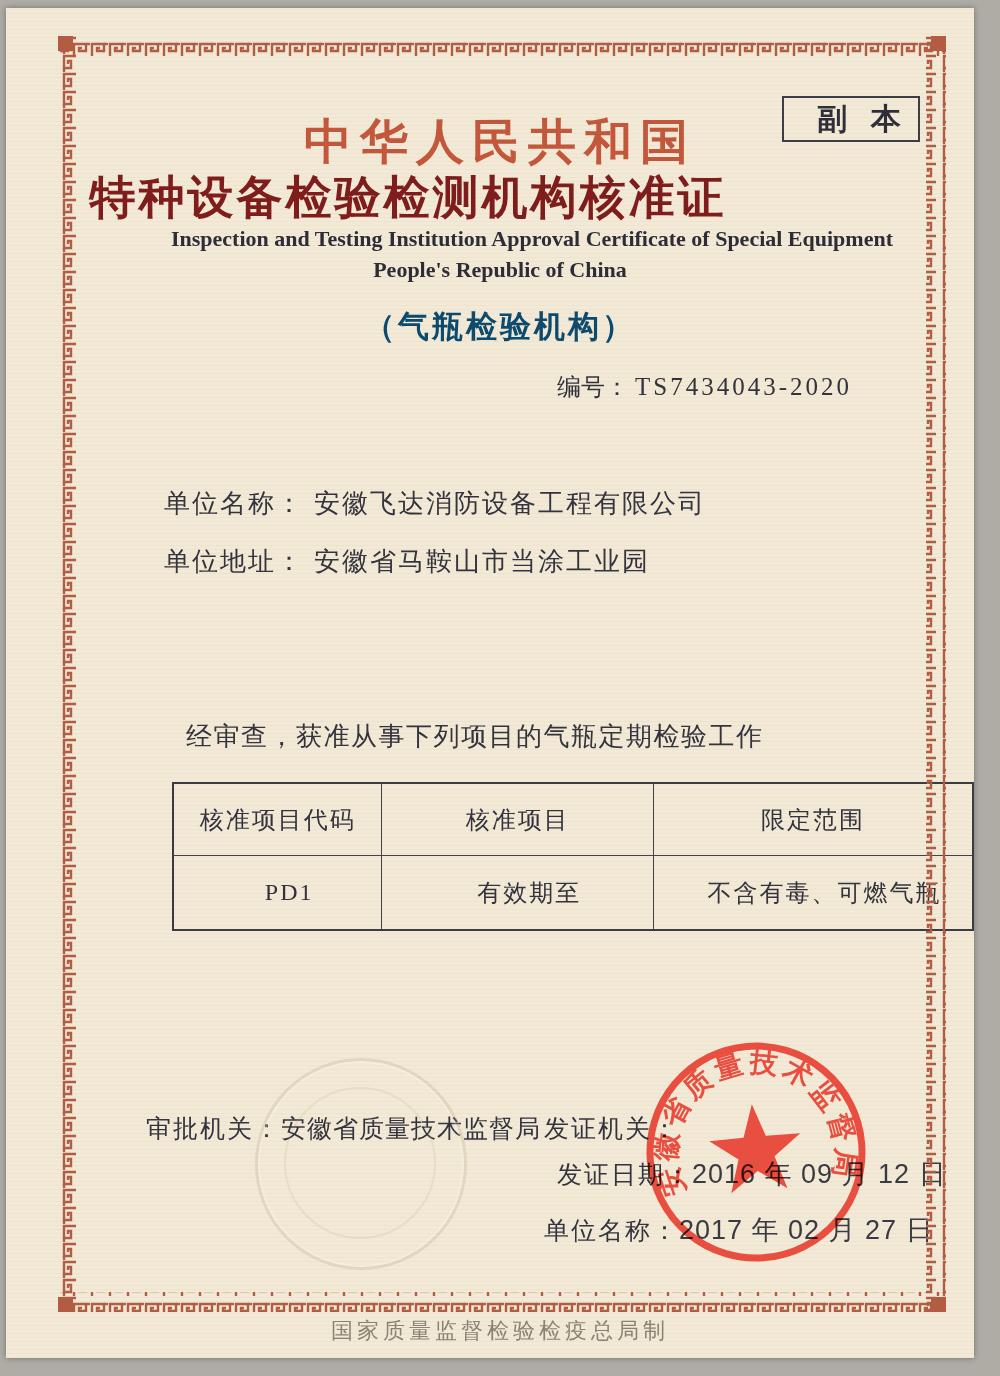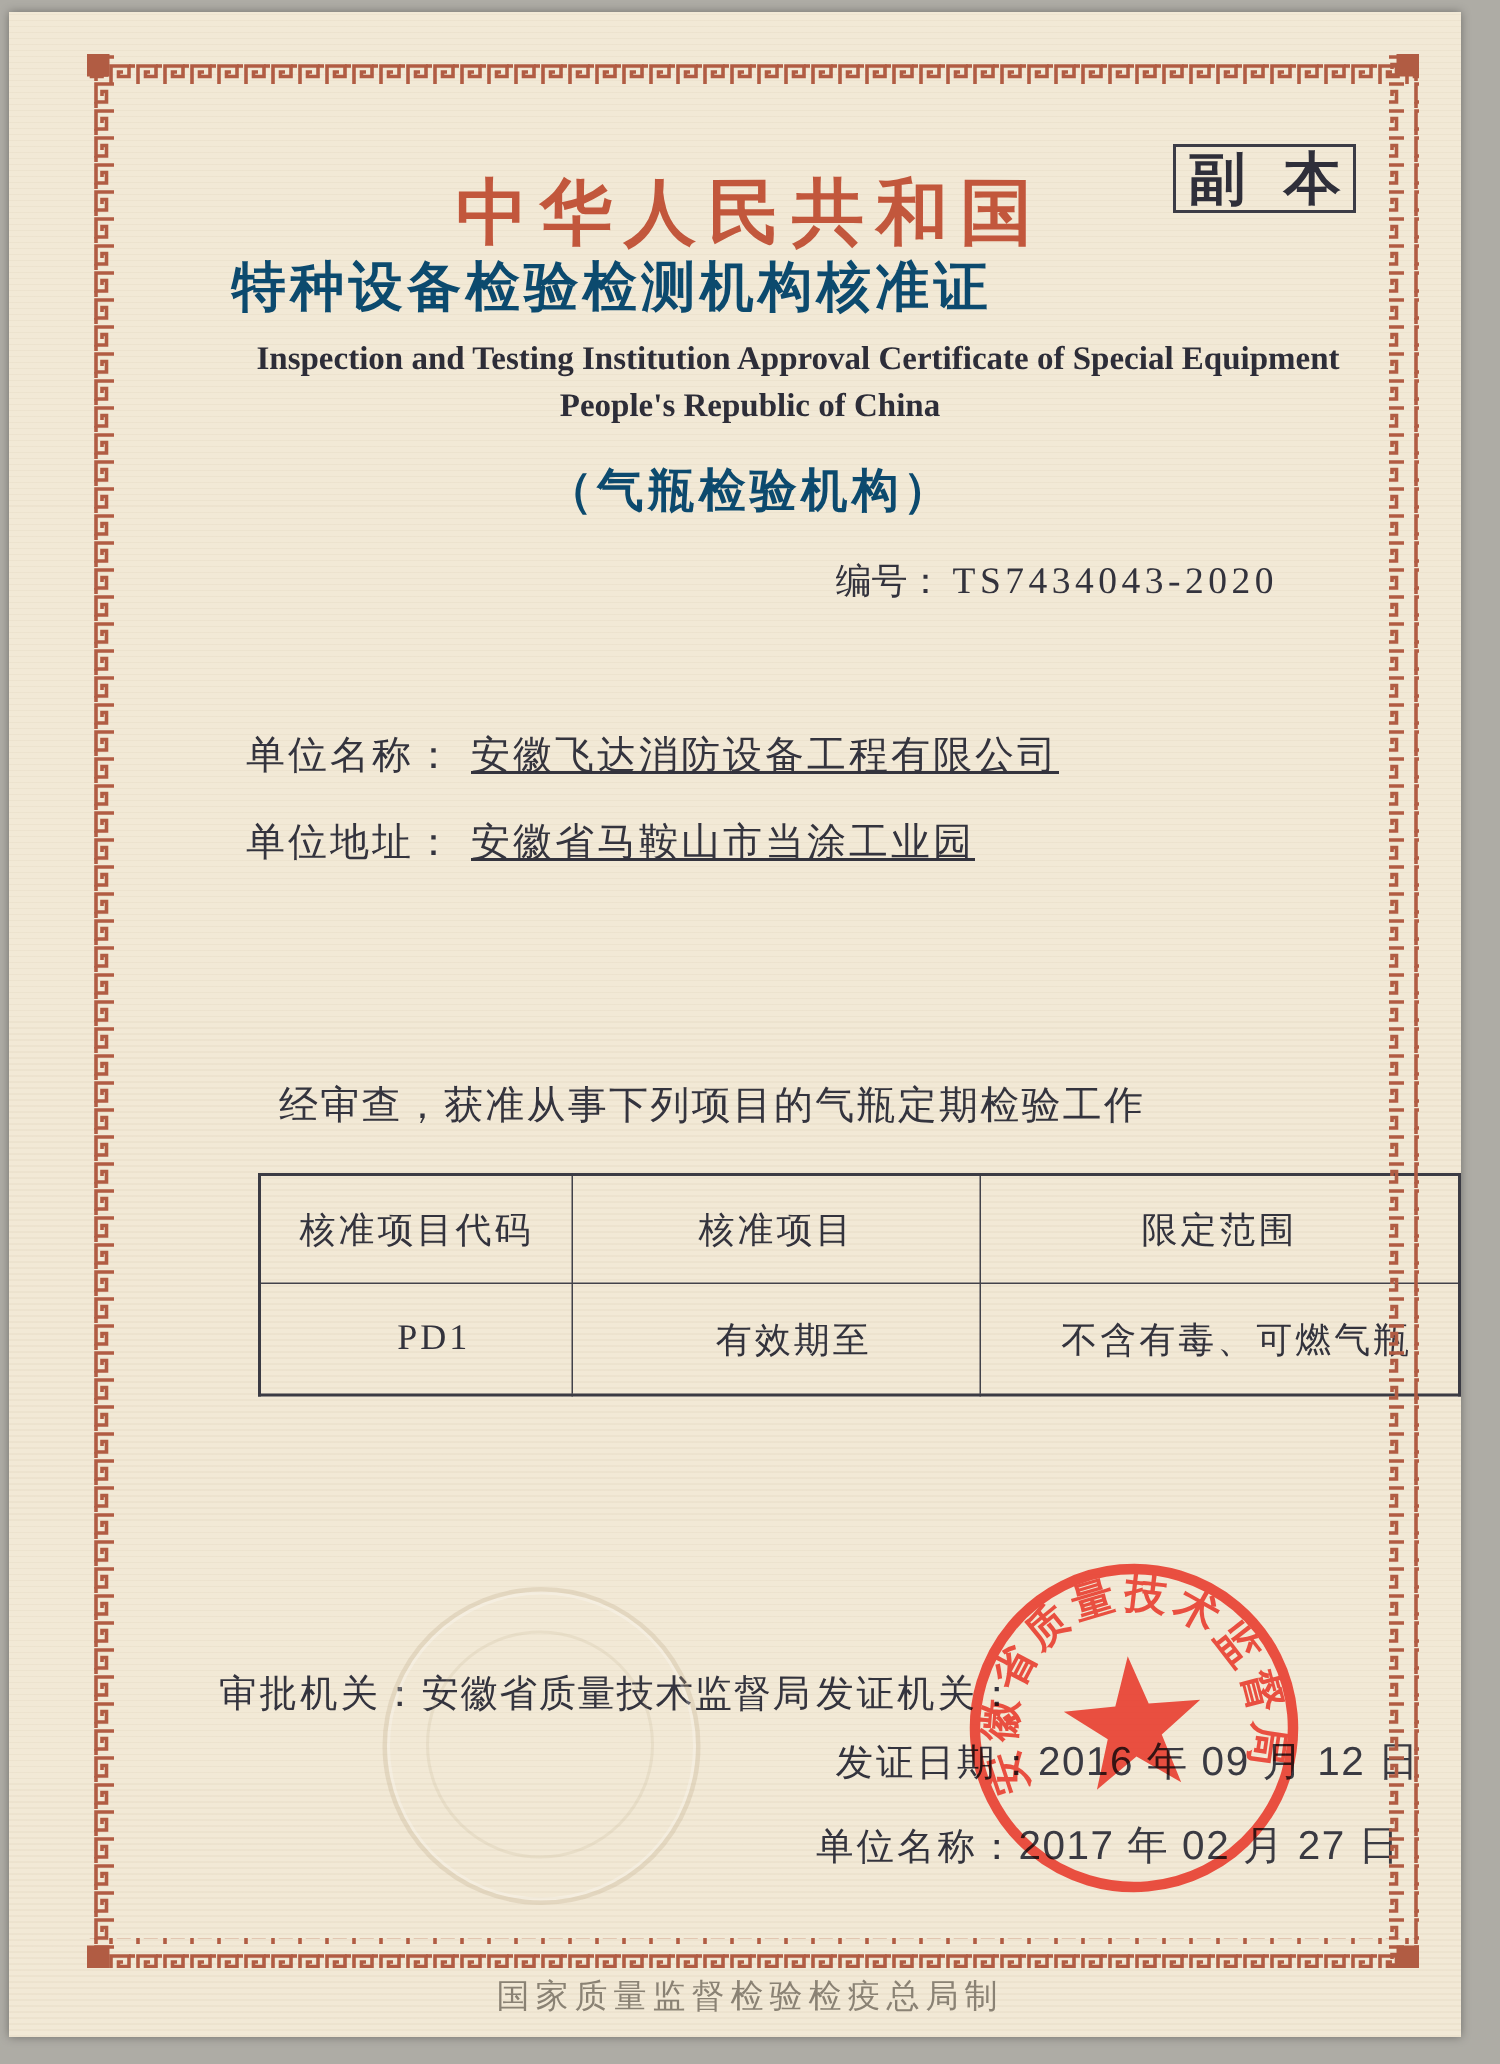--- a/index.html
+++ b/index.html
@@ -18,52 +18,52 @@
     z-index:0;
   }
   .layer{position:absolute;left:0;top:0;width:1000px;height:1376px;z-index:1;}
   .abs{position:absolute;}
   .serif{font-family:"Liberation Serif","DejaVu Serif",serif;}
 
   .copy-badge{
     left:782px;top:96px;width:110px;height:42px;
     border:2.5px solid #3c3c46;
     display:flex;align-items:center;justify-content:center;
-    font-size:38px;font-weight:600;color:#2f2f3a;letter-spacing:8px;
-    padding-left:8px;
+    font-size:30px;font-weight:600;color:#2f2f3a;letter-spacing:8px;
+    padding-left:24px;
   }
   .title-cn1{
     left:0;top:110px;width:1000px;text-align:center;
     font-size:48px;font-weight:bold;color:#c2573c;letter-spacing:8px;
     font-family:"Liberation Sans","DejaVu Sans",sans-serif;
   }
   .title-cn2{
     left:0;top:167px;width:816px;text-align:center;
-    font-size:36px;font-weight:bold;color:#0c4a6e;letter-spacing:3px;
+    font-size:46px;font-weight:bold;color:#7f1d1d;letter-spacing:3px;
     font-family:"Liberation Sans","DejaVu Sans",sans-serif;
   }
   .title-en1{
     left:0;top:226px;width:1000px;text-align:center;
     font-size:22px;font-weight:bold;color:#2d2d38;margin-left:32px;
   }
   .title-en2{
     left:0;top:257px;width:1000px;text-align:center;
     font-size:22px;font-weight:bold;color:#2d2d38;
   }
   .subtitle{
     left:0;top:306px;width:1000px;text-align:center;
     font-size:31px;font-weight:600;color:#0c4a6e;letter-spacing:3px;
   }
   .cert-no{
     top:371px;right:148px;font-size:24px;color:#33333d;
   }
   .cert-no .num{font-size:25px;letter-spacing:3px;margin-left:6px;}
 
   .field-line{font-size:26px;color:#34343e;letter-spacing:2px;}
-  .field-line .val{margin-left:10px;letter-spacing:2px;text-decoration:underline;}
+  .field-line .val{margin-left:10px;letter-spacing:2px;}
   .unit-name{left:164px;top:486px;}
   .unit-addr{left:164px;top:544px;}
 
   .statement{
     left:186px;top:719px;font-size:26px;color:#34343e;letter-spacing:1.5px;
   }
 
   .approval-table{
     left:172px;top:782px;width:802px;
     border-collapse:collapse;table-layout:fixed;

